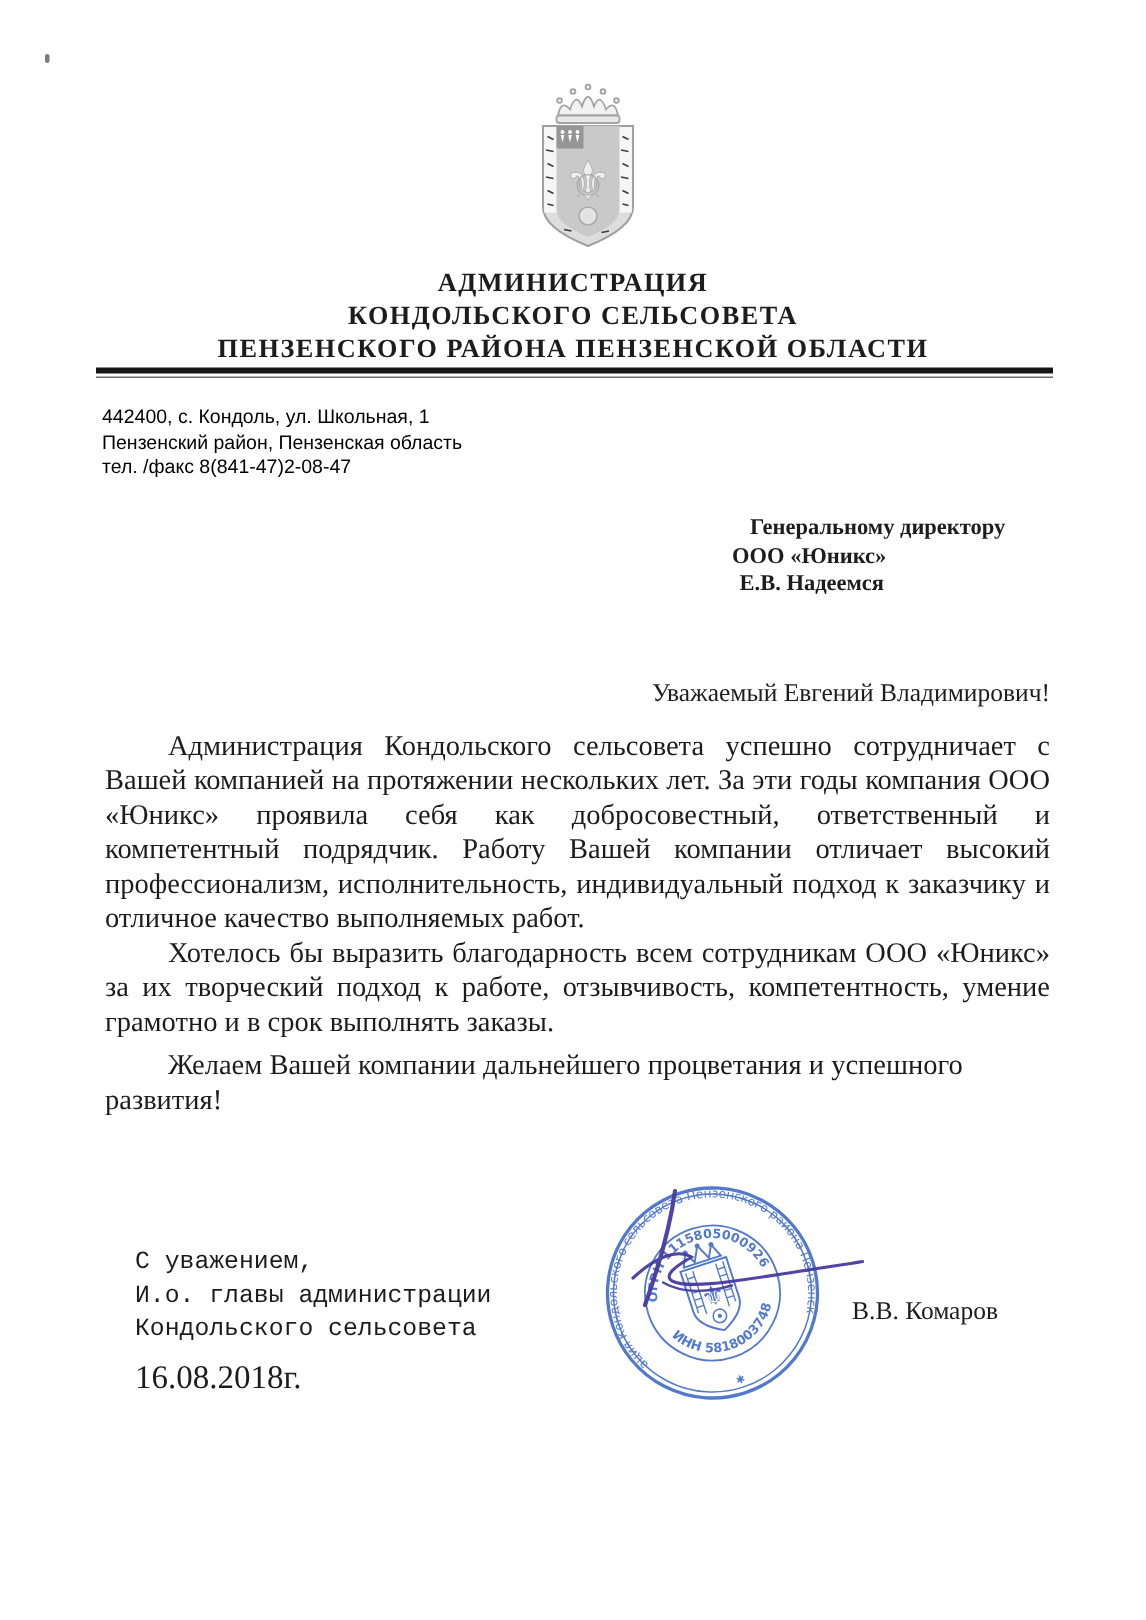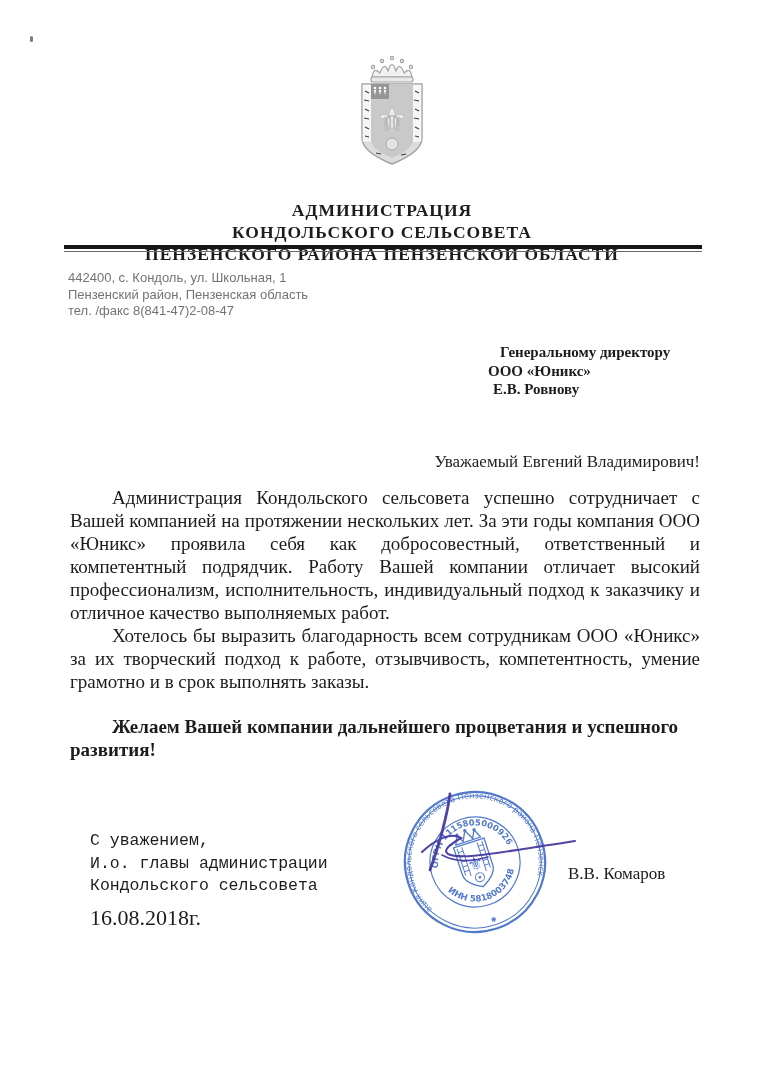--- a/index.html
+++ b/index.html
@@ -6,38 +6,38 @@
   .page{
     position:relative; width:764px; height:1080px; margin:0 auto;
     background:#ffffff; overflow:hidden; color:#1c1c1c;
     font-family:"Liberation Serif", serif;
   }
   .speck{position:absolute; left:30px; top:36px; width:3px; height:6px;
          background:#5a5a5a; border-radius:2px; opacity:.8;}
   
   .coat{position:absolute; left:346px; top:54px; width:92px; height:120px;}
   .org-title{position:absolute; top:177px; left:0; right:0; text-align:center;
-             font-weight:bold; font-size:17.5px; line-height:22px; letter-spacing:1px;margin-top:22px;}
+             font-weight:bold; font-size:17.5px; line-height:22px; letter-spacing:1px;}
   .rule{position:absolute; top:245px; left:64px; width:638px; height:2px;
         border-top:4px solid #161616; border-bottom:1px solid #6a6a6a;}
   .address{position:absolute; top:270px; left:68px;
            font-family:"Liberation Sans", sans-serif; font-size:13px;
-           line-height:16.5px; color:#737373;}
+           line-height:16.5px; color:#000000;}
   
   .addressee{position:absolute; top:321px; left:488px; font-weight:bold;
              font-size:15px; line-height:18.5px;margin-top:22px;}
   .addressee .a1{padding-left:12px;}
   .addressee .a3{padding-left:5px;}
   
   .salutation{position:absolute; top:452px; left:70px; right:64px;
               text-align:right; padding-left:30px; font-size:17px;}
   .body-text{position:absolute; top:486px; left:70px; right:64px;
              font-size:19px; line-height:23px; text-align:justify;}
   .body-text p{margin:0; text-indent:42px;}
-  .body-text p.wish{margin-top:22px; text-align:left;font-weight:bold;}
+  .body-text p.wish{margin-top:6px; text-align:left;}
   
   .closing{position:absolute; top:830px; left:90px; font-size:16.5px; line-height:22.5px;font-family:Liberation Mono, monospace;}
   .date{position:absolute; top:905px; left:90px; font-size:22px;}
   .signer{position:absolute; top:864px; left:568px; font-size:17px;}
   .stamp{position:absolute; left:395px; top:782px; width:160px; height:160px;}
   .signature-svg{position:absolute; left:398px; top:788px; width:215px; height:130px;}
 </style>
 </head>
 <body>
 
@@ -92,21 +92,21 @@
 
   <div class="address">
     <div>442400, с. Кондоль, ул. Школьная, 1</div>
     <div>Пензенский район,  Пензенская область</div>
     <div>тел. /факс 8(841-47)2-08-47</div>
   </div>
 
   <div class="addressee">
     <div class="a1">Генеральному директору</div>
     <div class="a2">ООО «Юникс»</div>
-    <div class="a3">Е.В. Ровнову</div>
+    <div class="a3">Е.В. Надеемся</div>
   </div>
 
   <div class="salutation">Уважаемый Евгений Владимирович!</div>
 
   <div class="body-text">
     <p>Администрация Кондольского сельсовета успешно сотрудничает с Вашей компанией на протяжении нескольких лет. За эти годы компания ООО «Юникс» проявила себя как добросовестный, ответственный и компетентный подрядчик. Работу Вашей компании отличает высокий профессионализм, исполнительность, индивидуальный подход к заказчику и отличное качество выполняемых работ.</p>
     <p>Хотелось бы выразить благодарность всем сотрудникам ООО «Юникс» за их творческий подход к работе, отзывчивость, компетентность, умение грамотно и в срок выполнять заказы.</p>
     <p class="wish">Желаем Вашей компании дальнейшего процветания и успешного развития!</p>
   </div>
 

